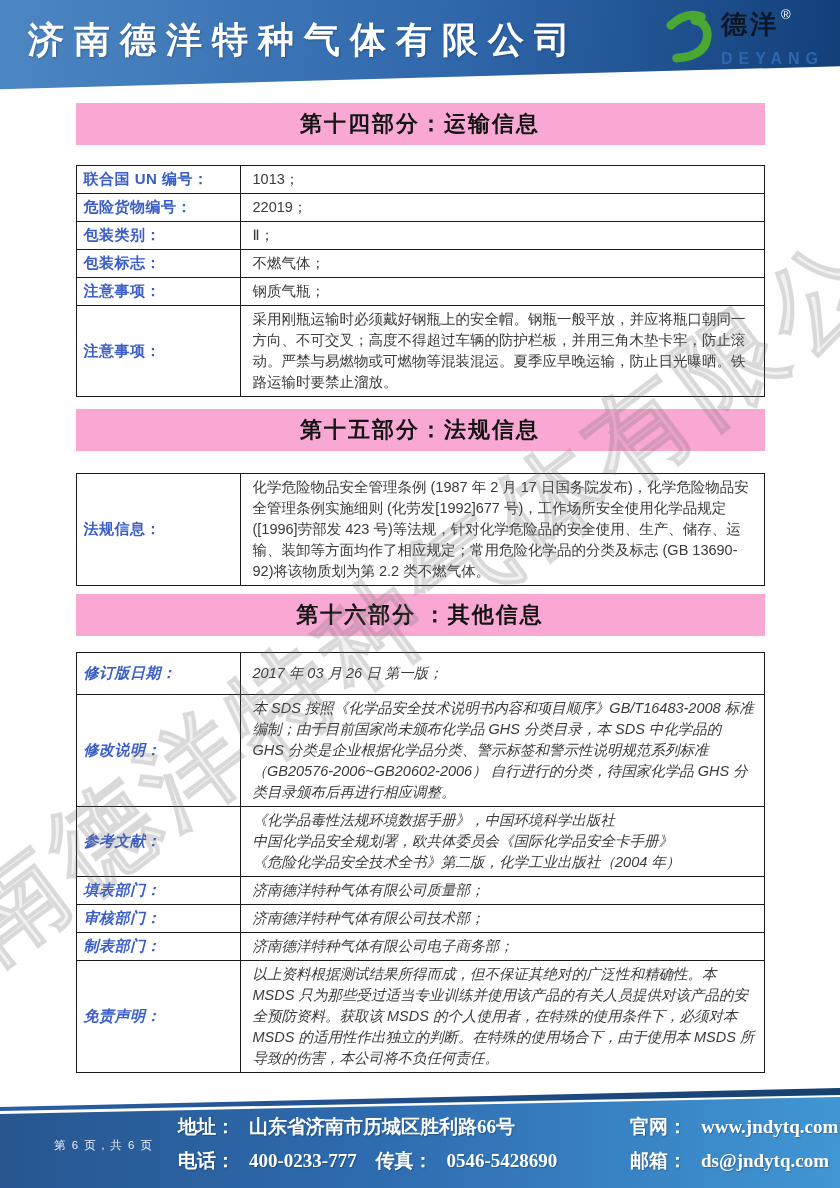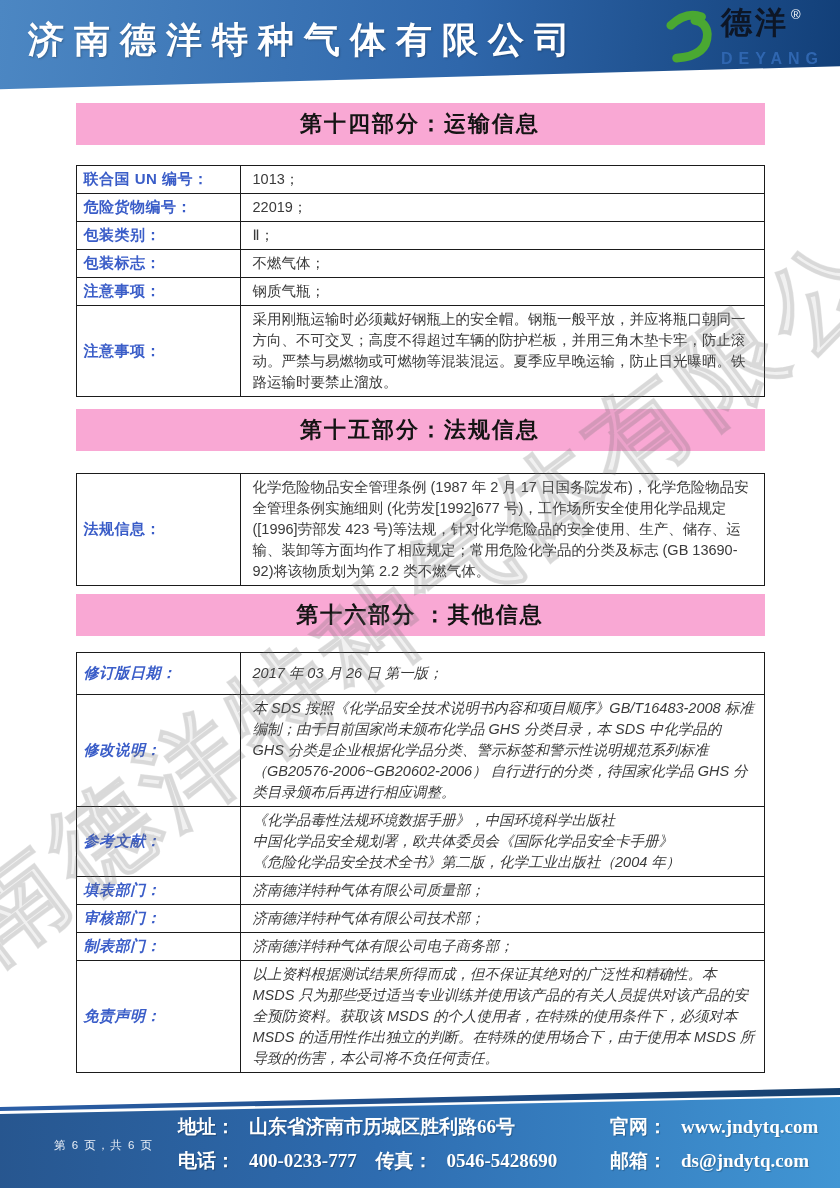--- a/index.html
+++ b/index.html
@@ -20,21 +20,21 @@
     font-family:"Liberation Serif", serif;
     font-size:36px; font-weight:bold; color:#ffffff; letter-spacing:10px;
     text-shadow:1px 1px 2px rgba(0,0,0,0.25);
     white-space:nowrap;
   }
   .logo { position:absolute; right:16px; top:8px; display:flex; align-items:flex-start; }
   .logo-d { display:block; margin-right:4px; }
   .logo-text { display:flex; flex-direction:column; }
   .brand-line { display:flex; align-items:flex-start; }
   .brand-cn {
-    font-family:Liberation Mono, monospace; font-size:31px; font-weight:bold;
+    font-family:Liberation Serif, serif; font-size:26px; font-weight:bold;
     color:#0d1626; letter-spacing:3px; line-height:34px;
   }
   .reg { color:#ffffff; font-size:13px; line-height:13px; margin-left:2px; }
   .brand-en {
     font-size:16px; font-weight:bold; color:#2f66b0; letter-spacing:6px; margin-top:8px;
   }
 
   
   .watermark {
     position:absolute; left:420px; top:600px; z-index:40;
@@ -87,21 +87,21 @@
   }
   .page-info {
     position:absolute; left:54px; top:50px; font-size:11.5px; color:#e8eef6;
     letter-spacing:1.5px; white-space:nowrap;
   }
   .contact {
     position:absolute; left:178px; top:22px; color:#ffffff;
     font-family:"Liberation Serif", serif; font-weight:bold; font-size:19px;
     line-height:34px; white-space:nowrap;
   }
-  .contact .row { display:flex; }
+  .contact .row { display:flex;gap:20px; }
   .contact .c-left { display:inline-block; width:432px; }
   .contact .gap { display:inline-block; width:14px; }
   .contact span { text-shadow:1px 1px 1px rgba(0,0,0,0.25); }
 </style>
 </head>
 <body>
 
 <div class="page">
 
   <div class="header">

